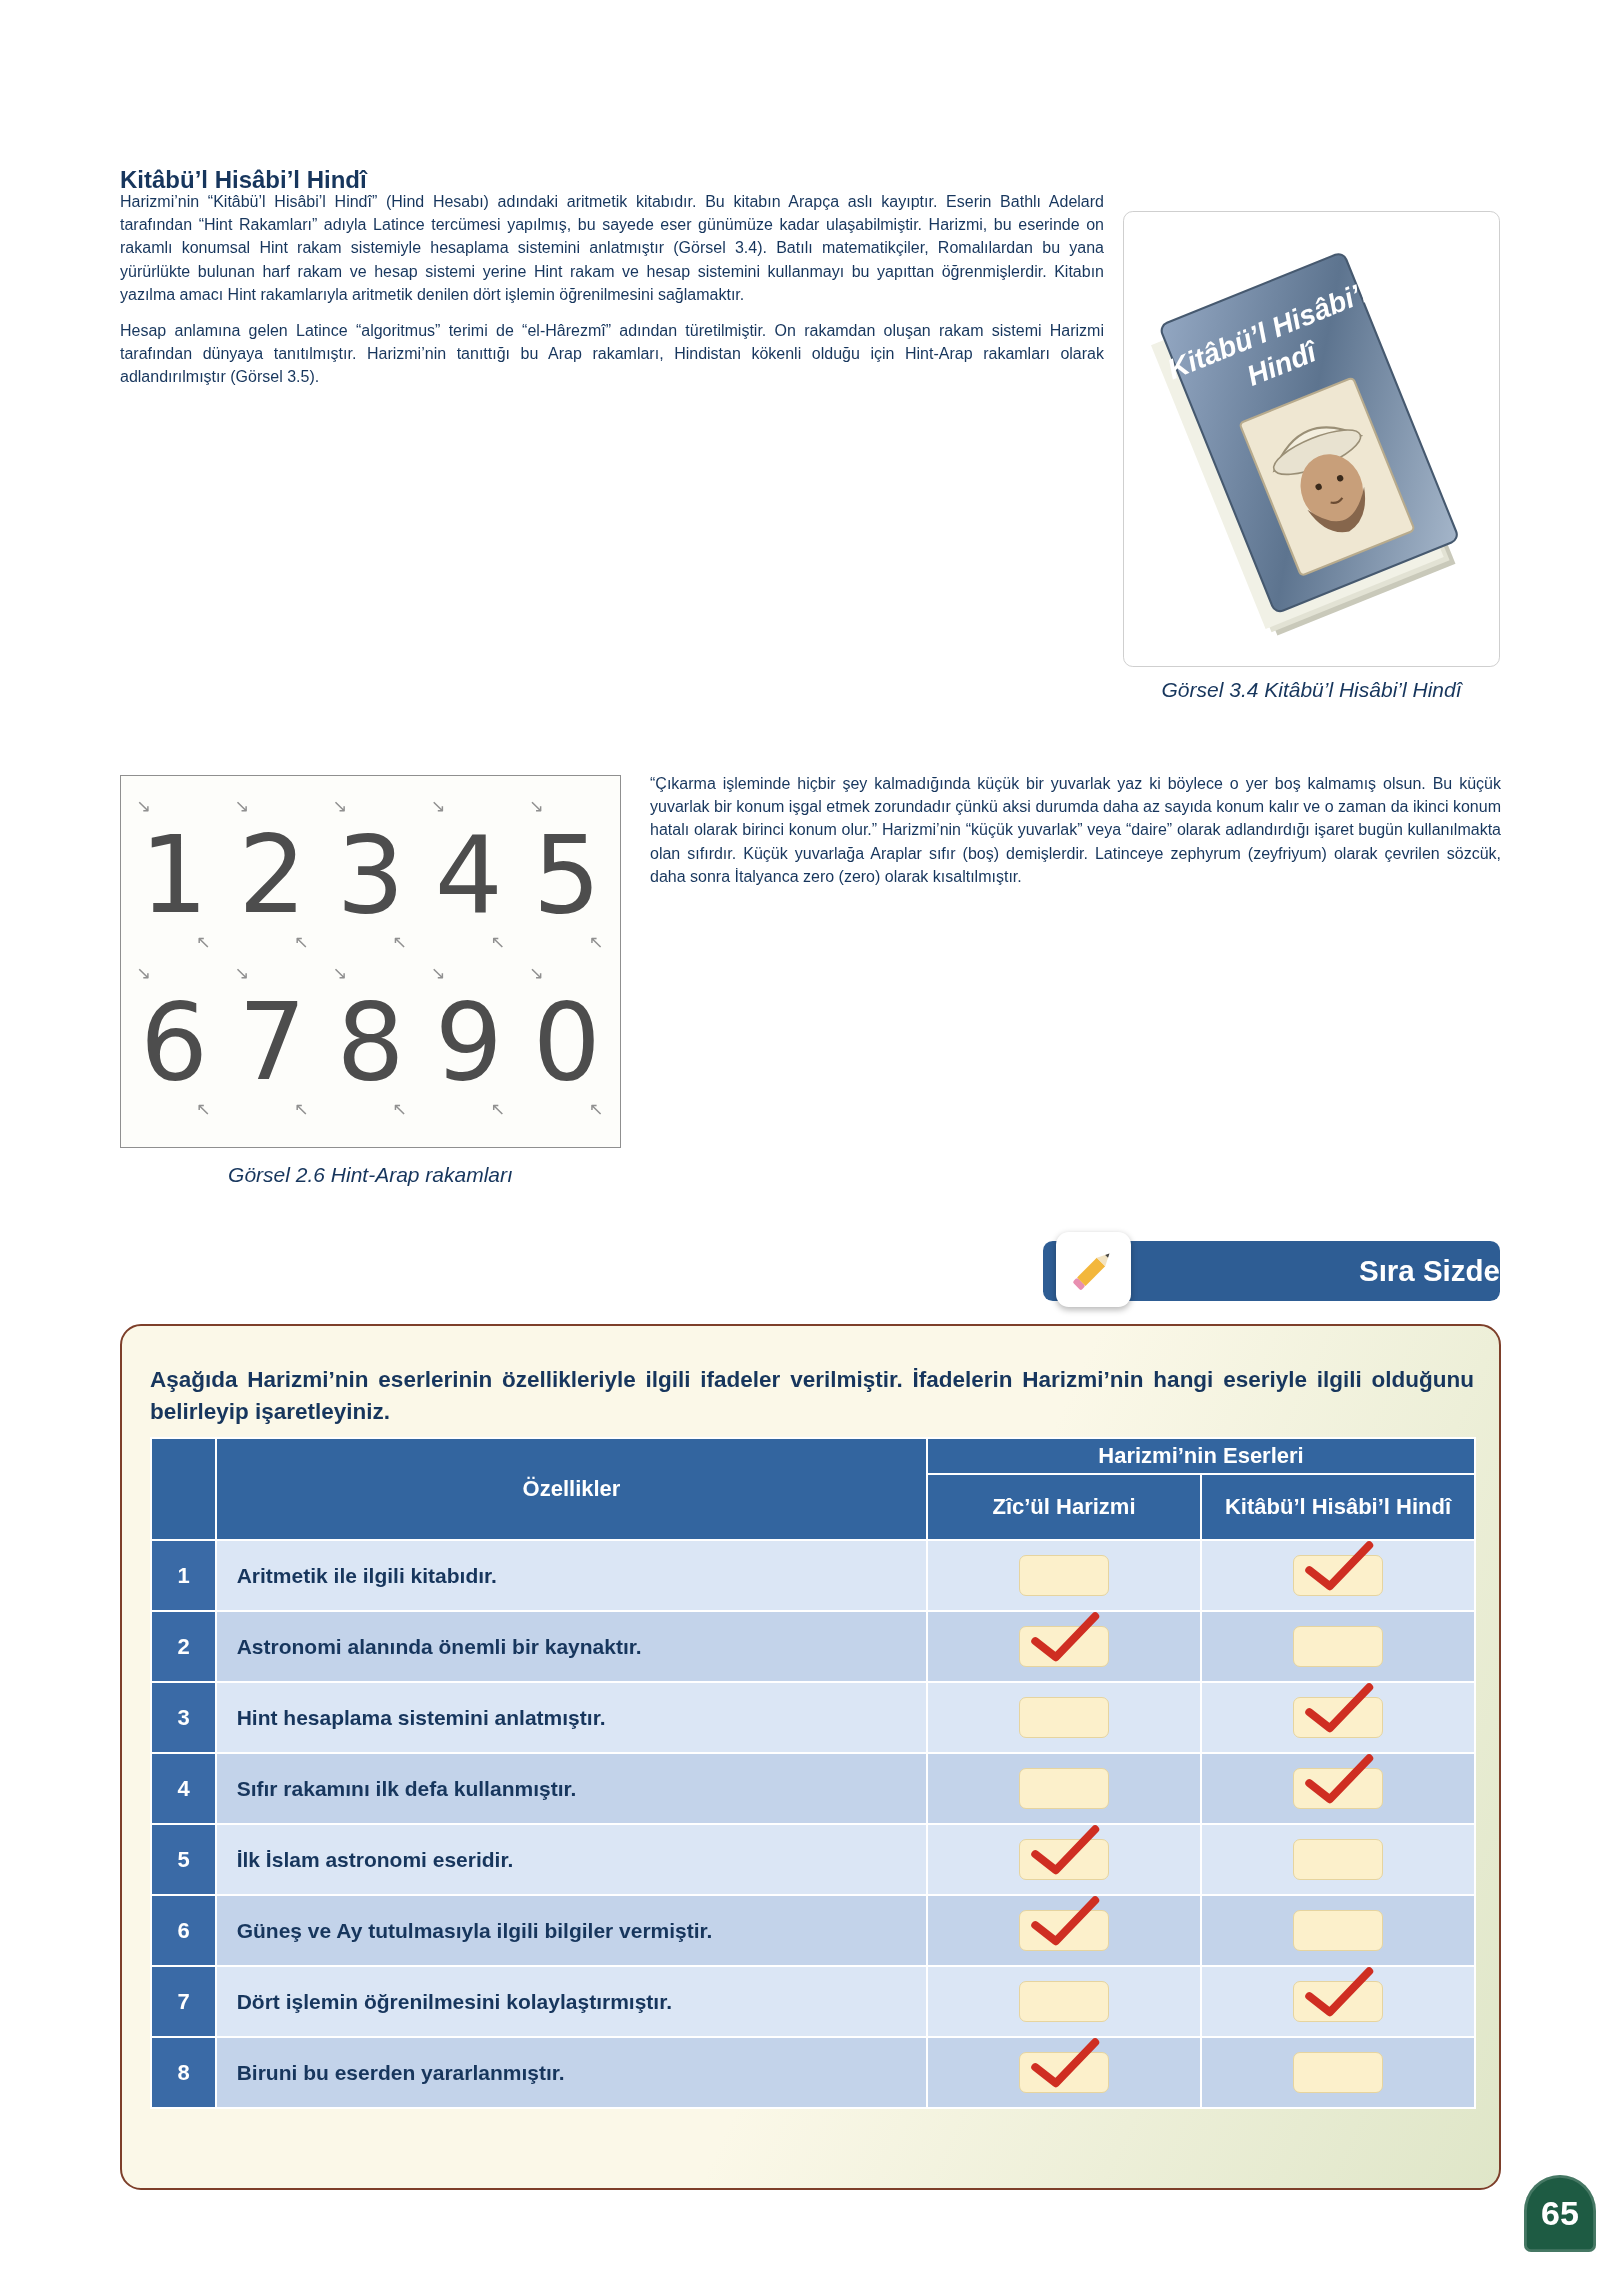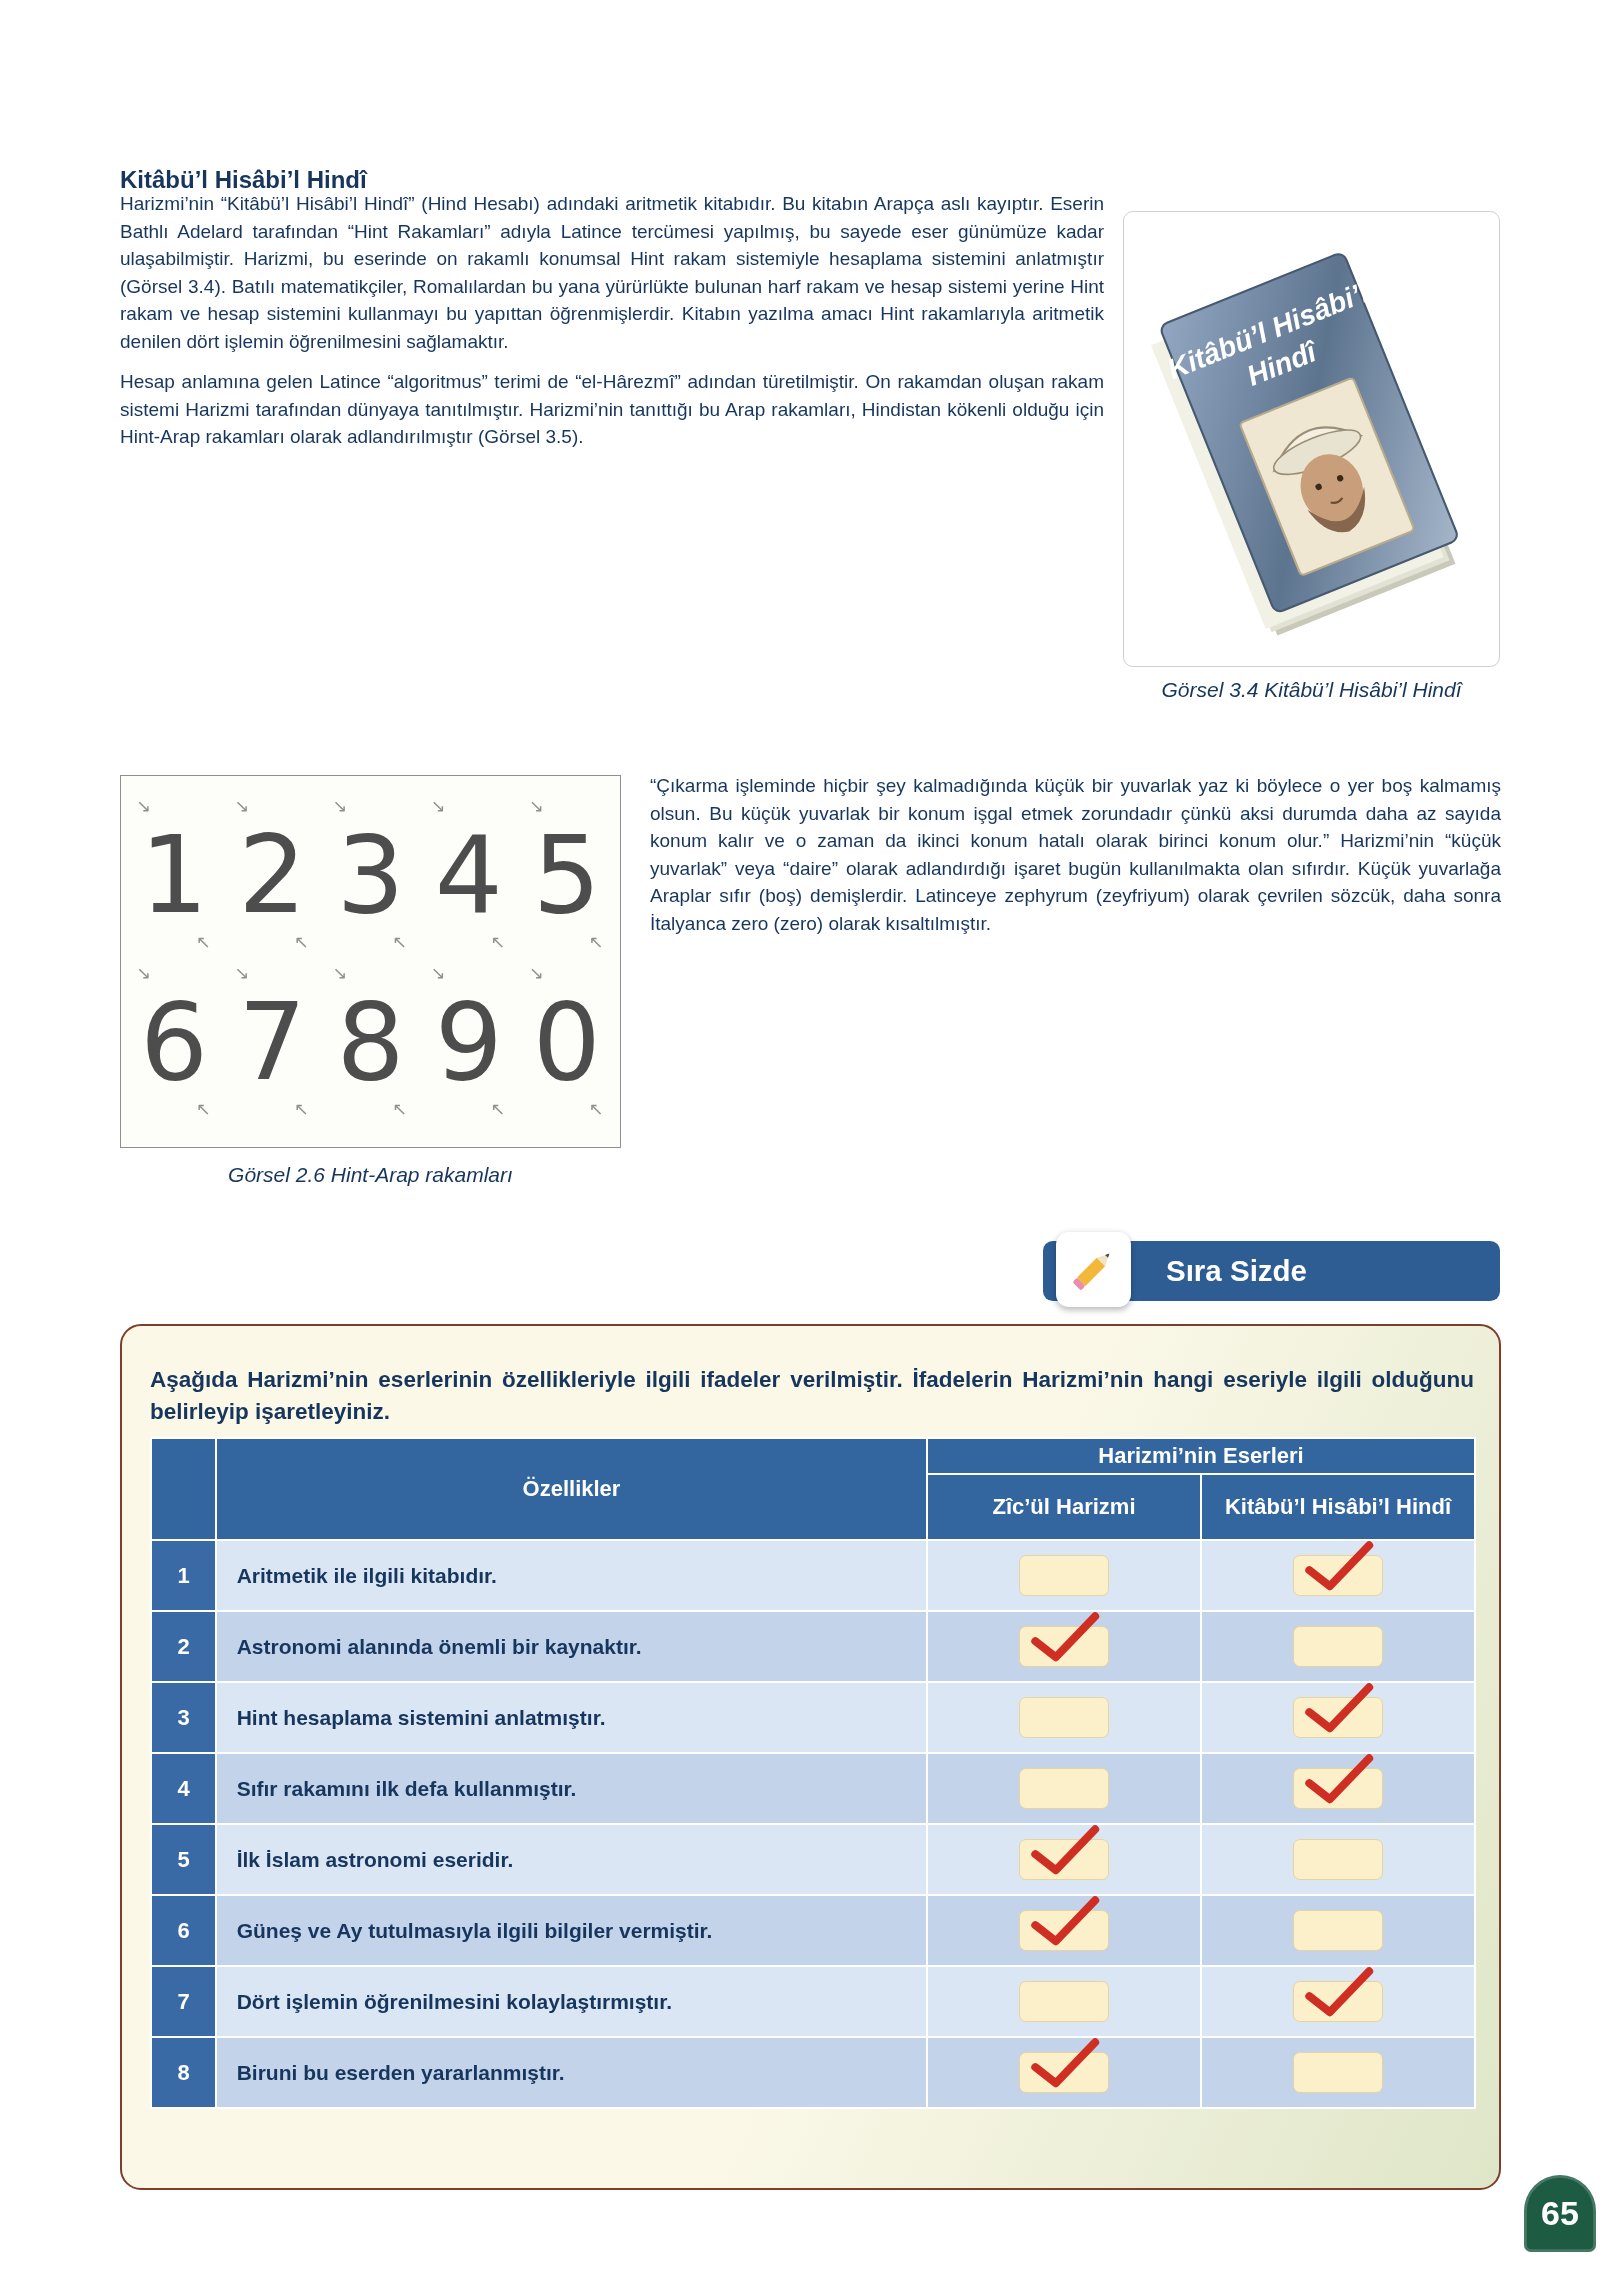--- a/index.html
+++ b/index.html
@@ -4,21 +4,21 @@
 <style>
   * { box-sizing: border-box; }
   html,body { margin:0; padding:0; background:#ffffff; }
   body { font-family:"Liberation Sans", sans-serif; }
   .page { position:relative; width:1620px; height:2284px; background:#ffffff; overflow:hidden; color:var(--text-navy,#17365d);text-decoration:underline; }
   .abs { position:absolute; }
 
   
   .section-heading { left:120px; top:150px; width:984px; font-size:24px; font-weight:bold; }
   .col1 { left:120px; top:190px; width:984px; }
-  .col1 p, .col2 p { font-size:19px; line-height:1.45; text-align:justify; margin:0 0 12.7px 0; }
+  .col1 p, .col2 p { font-size:16px; line-height:1.45; text-align:justify; margin:0 0 12.7px 0; }
   .col2 { left:650px; top:772px; width:851px; }
 
   
   .book-fig { left:1123px; top:211px; width:377px; height:456px; border:1.4px solid #cfcfcf; border-radius:9.8px;
               display:flex; align-items:center; justify-content:center; background:#ffffff; }
   .caption { font-style:italic; font-size:21px; text-align:center; line-height:1.3; color:var(--text-navy,#17365d); }
   .caption-book { left:1123px; top:676px; width:377px; }
 
   
   .numerals-fig { left:120px; top:775px; width:501px; height:373px; border:1.4px solid #8f8f8f; background:#fdfdfa;
@@ -26,21 +26,21 @@
   .digit-row { display:flex; justify-content:center; gap:11.2px; }
   .digit-cell { position:relative; width:87px; height:167px; display:flex; align-items:center; justify-content:center; }
   .digit { font-size:107px; color:#4d4d4d; font-family:"DejaVu Sans", sans-serif; }
   .stroke-arrow { position:absolute; font-size:17.6px; color:#909090; }
   .sa-tl { top:4.2px; left:5.6px; }
   .sa-br { bottom:5.6px; right:7px; }
   .caption-numerals { left:120px; top:1161px; width:501px; }
 
   
   .sira-banner { left:1043px; top:1241px; width:457px; height:60px; background:var(--banner-blue,#2e5d94);
-                 border-radius:9.8px; display:flex; align-items:center; justify-content:flex-start; padding-left:123px; z-index:4; }
+                 border-radius:9.8px; display:flex; align-items:center; justify-content:flex-end; padding-left:123px; z-index:4; }
   .sira-banner span { color:#ffffff; font-size:29.5px; font-weight:bold; }
   .pencil-card { left:1056px; top:1232px; width:75px; height:75px; background:#ffffff; border-radius:12.7px;
                  box-shadow:0 2.1px 6.3px rgba(0,0,0,.28); display:flex; align-items:center; justify-content:center; z-index:5; }
 
   
   .activity-box { left:120px; top:1324px; width:1381px; height:866px; border:2.8px solid var(--box-border,#7d3f2a);
                   border-radius:21px; background:linear-gradient(115deg,#fbf8e8 55%, #dfe6c8 100%); z-index:2; }
   .instruction { position:absolute; left:28px; top:38px; width:1324px; font-size:22.5px; font-weight:bold;
                  line-height:1.4; text-align:justify; color:var(--text-navy,#17365d); }
   .activity-table { position:absolute; left:28px; top:111px; border-collapse:collapse; }

